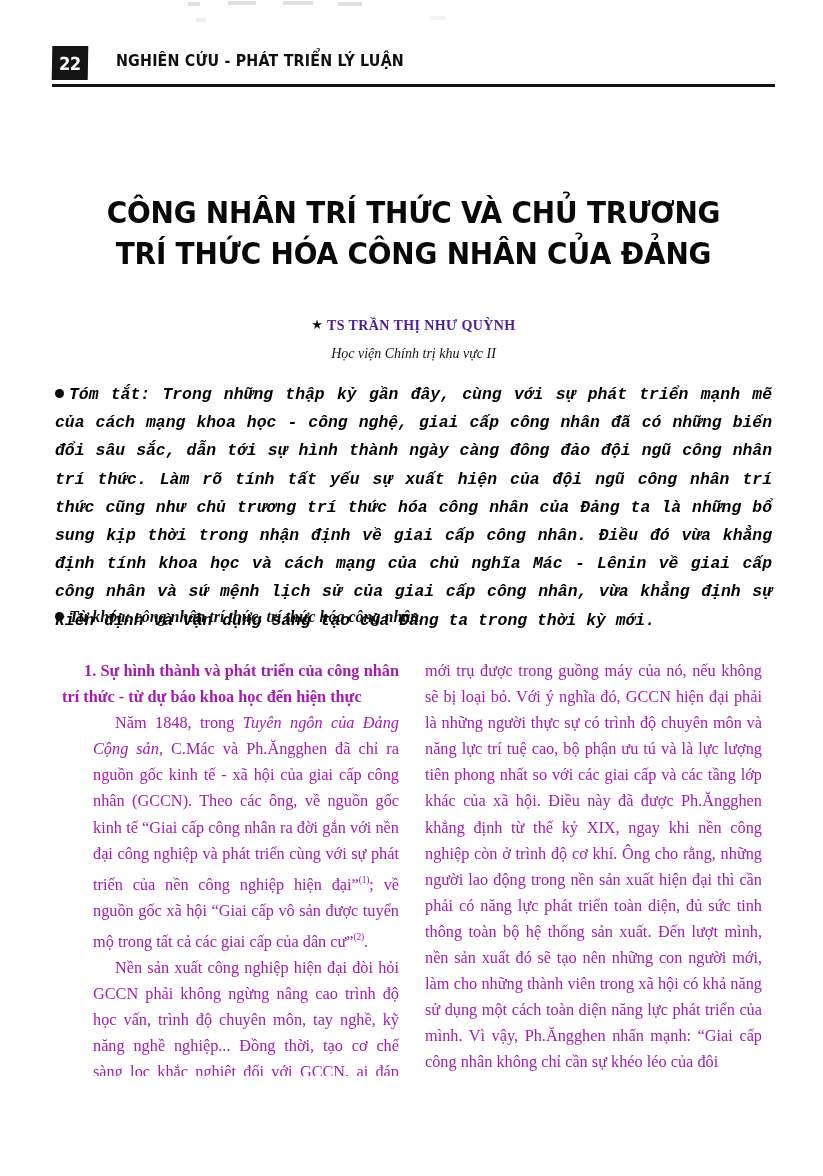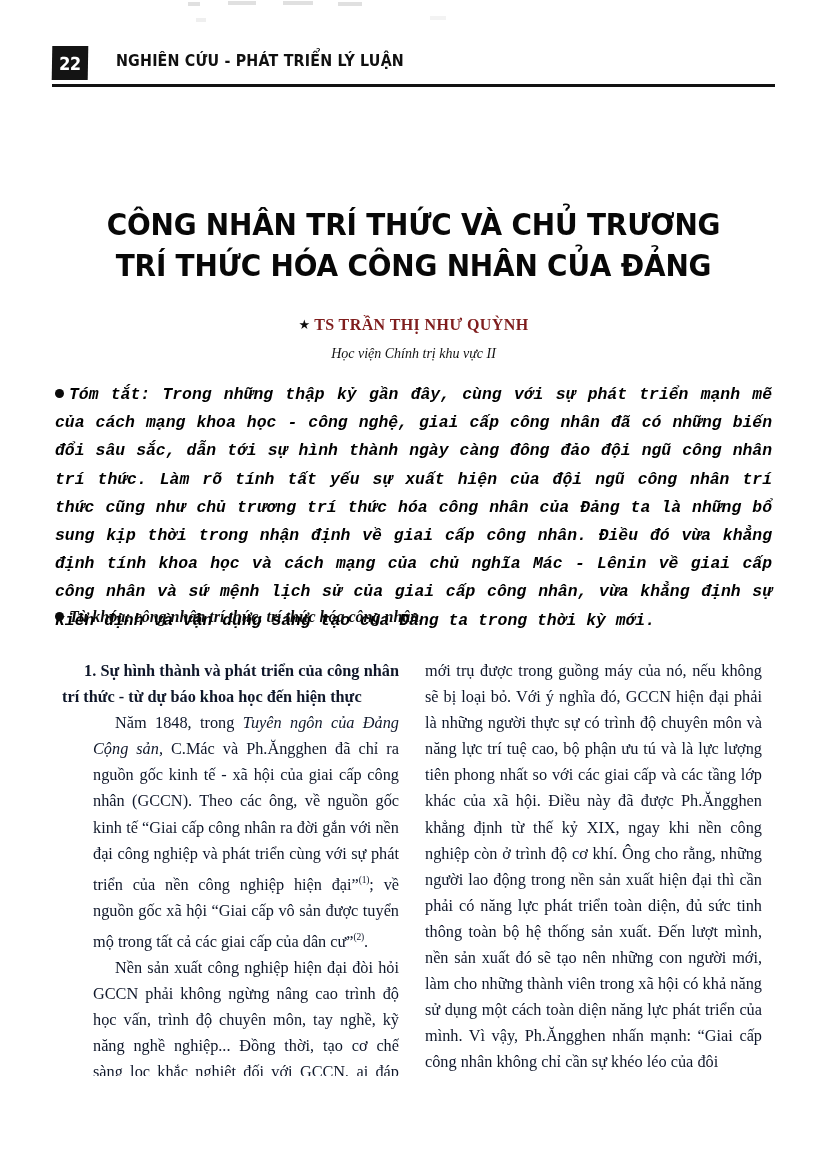--- a/index.html
+++ b/index.html
@@ -92,21 +92,21 @@
     top: 38px;
     width: 723px;
     height: 2.6px;
     background: #121212;
   }
 
   
   .title-block {
     position: absolute;
     left: 52px;
-    top: 204px;
+    top: 192px;
     width: 723px;
     text-align: center;
   }
   .title-line {
     font-family: "DejaVu Sans", "Liberation Sans", sans-serif;
     font-weight: 700;
     font-size: 30px;
     line-height: 41px;
     letter-spacing: -0.2px;
     color: #080808;
@@ -118,23 +118,23 @@
   .byline {
     position: absolute;
     left: 52px;
     top: 316px;
     width: 723px;
     text-align: center;
   }
   .byline-name {
     font-family: "Liberation Serif", "DejaVu Serif", serif;
     font-weight: 700;
-    font-size: 16px;
+    font-size: 14px;
     letter-spacing: 0.4px;
-    color: #7f1d1d;
+    color: #4c1d95;
   }
   .star-icon {
     font-size: 13px;
     vertical-align: 1px;
     margin-right: 4px;
   }
   .byline-affil {
     margin-top: 12px;
     font-family: "Liberation Serif", "DejaVu Serif", serif;
     font-style: italic;
@@ -204,21 +204,21 @@
     width: 337px;
     overflow: hidden;
   }
   .col p {
     margin: 0;
     font-family: "Liberation Serif", "DejaVu Serif", serif;
     font-size: 16.3px;
     line-height: 26.1px;
     text-align: justify;
     text-justify: inter-word;
-    color: #0f172a;
+    color: #a21caf;
     hyphens: none;
   }
   .col p.indent { text-indent: 22px; margin-left: 31px; }
   .section-heading {
     font-weight: 700;
     text-indent: 22px;
   }
   .col em { font-style: italic; }
   .fn {
     font-size: 9.5px;

